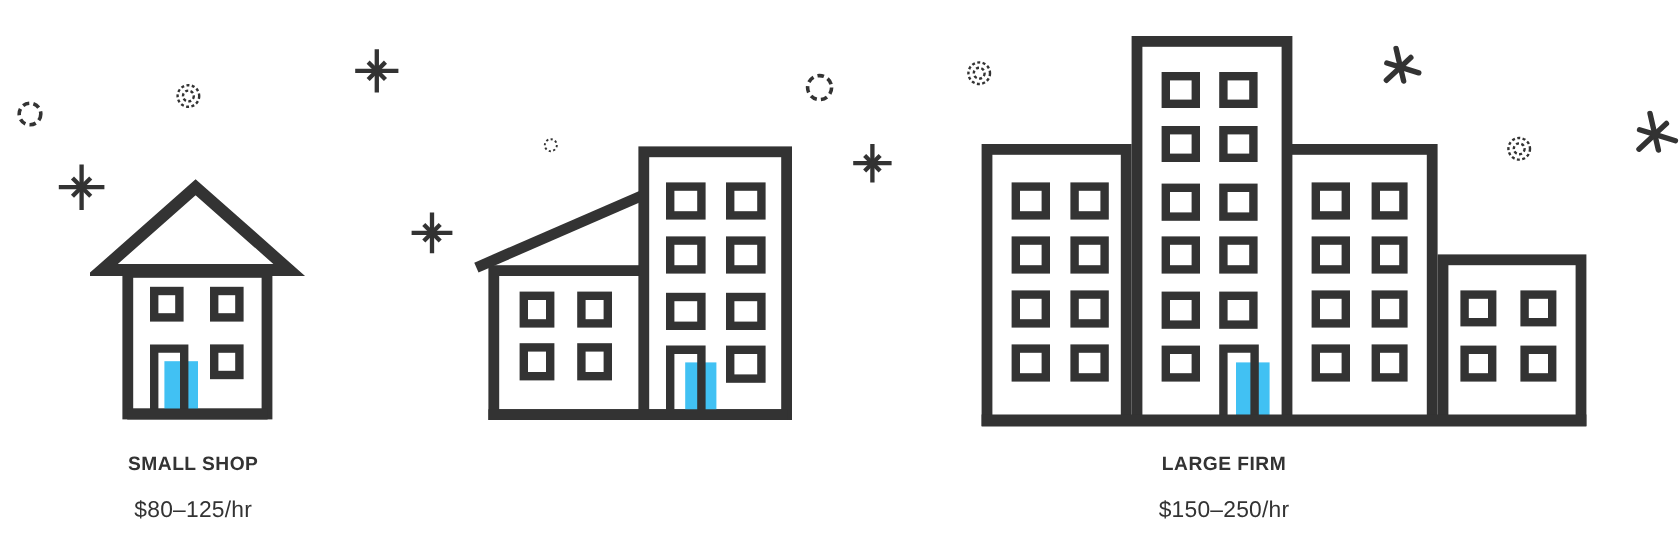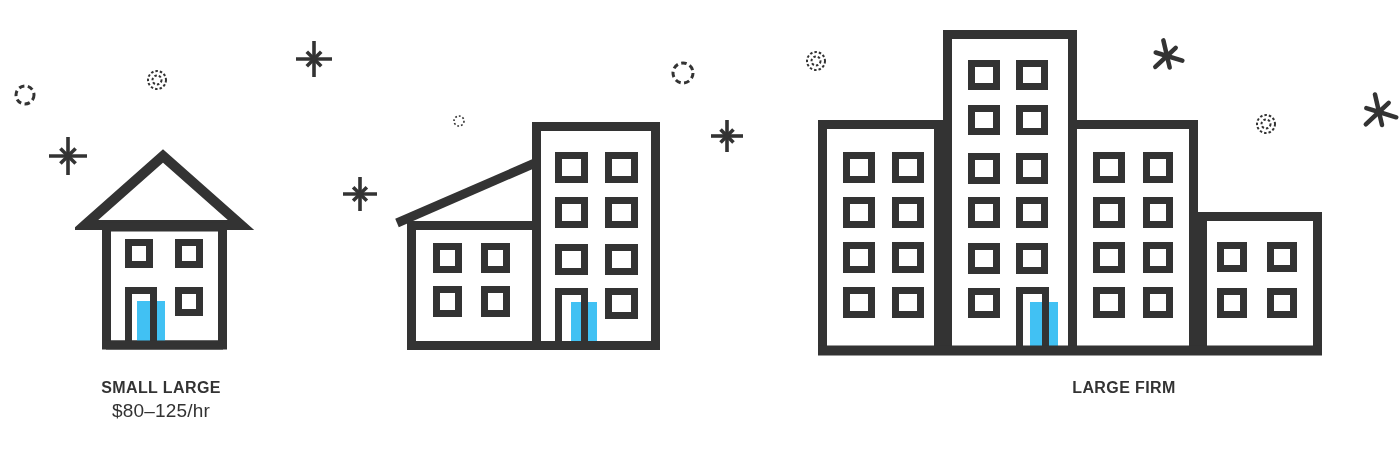--- a/index.html
+++ b/index.html
@@ -8,21 +8,21 @@
     width:1400px;height:451px;position:relative;overflow:hidden;
     background:var(--bg);
     font-family:"Liberation Sans", sans-serif;
   }
   .stage{position:absolute;inset:0;}
   .deco{position:absolute;transform:translate(-50%,-50%);line-height:0;}
   .tier{position:absolute;margin:0;padding:0;}
   .tier svg{display:block;position:absolute;left:0;top:0;}
   .caption{position:absolute;text-align:center;color:var(--ink);}
   .tier-label{font-size:16px;font-weight:bold;letter-spacing:.4px;line-height:1.15;}
-  .tier-rate{font-size:19px;font-weight:normal;letter-spacing:.2px;line-height:1.2;margin-top:3px;}
+  .tier-rate{font-size:19px;font-weight:normal;letter-spacing:.2px;line-height:1.2;margin-top:18px;}
   
   .wall{fill:#fff;stroke:var(--ink);stroke-width:9;}
   .roof{fill:#fff;stroke:var(--ink);stroke-width:10;stroke-linejoin:miter;}
   .win{fill:#fff;stroke:var(--ink);stroke-width:7;}
   .door{fill:none;stroke:var(--ink);stroke-width:7;}
   .line9{fill:none;stroke:var(--ink);stroke-width:9;}
   .line10{fill:none;stroke:var(--ink);stroke-width:10;}
   .accent{fill:var(--accent);}
 </style>
 </head>
@@ -113,21 +113,21 @@
       <path class="roof" d="M10,77 L88,8 L166,77 Z"></path>
       <rect class="wall" x="31.5" y="79" width="116" height="118"></rect>
       <rect class="win" x="53.5" y="94.5" width="21" height="22"></rect>
       <rect class="win" x="103.5" y="94.5" width="21" height="22"></rect>
       <rect class="win" x="103.5" y="142.5" width="21" height="22"></rect>
       <rect class="accent" x="62" y="153" width="28" height="45"></rect>
       <path class="door" d="M53.5,201 V142.5 H78.5 V201"></path>
       <path class="line9" d="M31,197 H148"></path>
     </svg>
     <figcaption class="caption" style="left:41px;top:379px;width:240px;">
-      <div class="tier-label">SMALL LARGE</div>
+      <div class="tier-label">SMALL SHOP</div>
       <div class="tier-rate">$80–125/hr</div>
     </figcaption>
   </figure>
 
   <figure class="tier" style="left:0;top:0;">
     <svg style="left:385px;top:115px;" width="290" height="245" viewBox="0 0 290 245">
       <path class="line9" d="M12,108 L150,48"></path>
       <rect class="wall" x="26.5" y="110.5" width="128" height="120"></rect>
       <rect class="wall" x="151.5" y="11.5" width="119" height="219"></rect>
 
@@ -189,18 +189,19 @@
       <rect class="win" x="336.5" y="265.5" width="23" height="24"></rect>
 
       <rect class="win" x="410.5" y="220.5" width="23" height="23"></rect>
       <rect class="win" x="460.5" y="220.5" width="23" height="23"></rect>
       <rect class="win" x="410.5" y="266.5" width="23" height="23"></rect>
       <rect class="win" x="460.5" y="266.5" width="23" height="23"></rect>
       <rect class="accent" x="220" y="277" width="28" height="45"></rect>
       <path class="door" d="M209.5,325 V265.5 H235.5 V325"></path>
       <path class="line10" d="M8,325.5 H512"></path>
     </svg>
-    <figcaption class="caption" style="left:1004px;top:379px;width:240px;">
+    <figcaption class="caption" style="left:900px;top:379px;width:240px;">
       <div class="tier-label">LARGE FIRM</div>
+      <div class="tier-rate">$150–250/hr</div>
     </figcaption>
   </figure>
 
 </div>
 
 </body></html>

